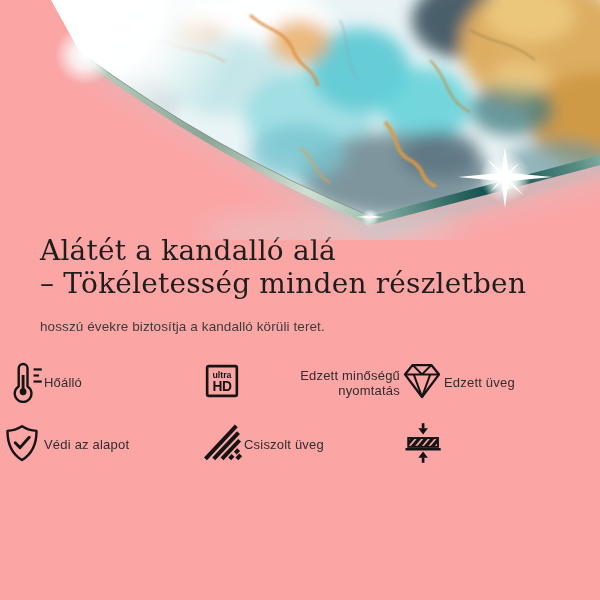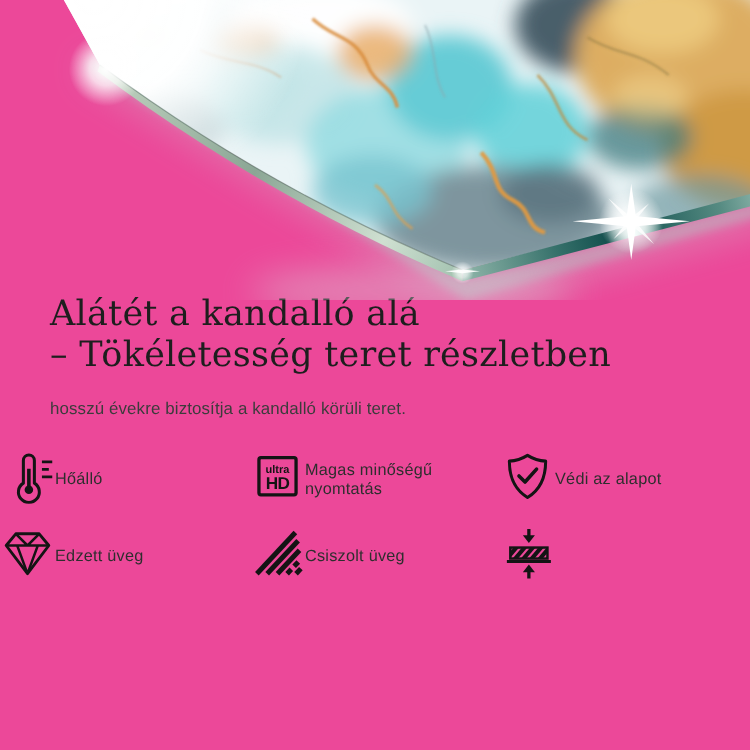--- a/index.html
+++ b/index.html
@@ -1,29 +1,29 @@
 <!DOCTYPE html>
 <html><head>
 <meta charset="utf-8">
 <style>
   html,body{margin:0;padding:0;background:#fff;}
-  .page{position:relative;width:600px;height:600px;background:#ec4899;overflow:hidden;
+  .page{position:relative;width:600px;height:600px;background:#fca5a5;overflow:hidden;
         font-family:"Liberation Sans","DejaVu Sans",sans-serif;}
   .hero{height:230px;position:relative;}
   .hero svg{display:block;}
   .content{padding:0 40px;}
   h1{font-family:"DejaVu Serif","Liberation Serif",serif;font-weight:400;
      font-size:28px;line-height:33px;letter-spacing:.2px;color:#1e1e1e;margin:4px 0 0 0;}
   .desc{margin:14px 0 0 0;font-size:13.5px;line-height:26px;color:#3c3c3c;letter-spacing:.1px;}
   .pline{display:block;white-space:nowrap;}
   .features{margin:18px -40px 0 -40px;width:600px;display:grid;
             grid-template-columns:repeat(3,200px);row-gap:16px;}
   .feature{display:flex;flex-direction:row;align-items:center;}
   .icon-box{height:46px;display:flex;align-items:center;justify-content:center;}
-  .flabel{margin-top:3px;font-size:13px;color:#2e2e2e;letter-spacing:.2px;text-align:left;}
+  .flabel{margin-top:3px;font-size:13px;color:#2e2e2e;letter-spacing:.2px;text-align:right;}
   .ficon{display:block;}
 </style>
 </head>
 <body>
 
 <div class="page">
 
   <div class="hero">
     <svg width="600" height="240" viewBox="0 0 600 240" aria-hidden="true">
       <defs>
@@ -131,21 +131,21 @@
         <circle cx="370" cy="218" r="9" fill="url(#glow)" opacity="0.8"></circle>
         <path d="M356,217 L370,215.5 L384,217 L370,218.5 Z" fill="#fff" opacity="0.9"></path>
       </g>
     </svg>
   </div>
 
   <div class="content">
 
     <h1>
       <span>Alátét a kandalló alá</span><br>
-      <span>– Tökéletesség teret részletben</span>
+      <span>– Tökéletesség minden részletben</span>
     </h1>
 
     <p class="desc">
       <span class="pline">hosszú évekre biztosítja a kandalló körüli teret.</span>
     </p>
 
     <div class="features">
 
       <div class="feature">
         <div class="icon-box">
@@ -164,43 +164,43 @@
       </div>
 
       <div class="feature">
         <div class="icon-box">
           <svg class="ficon" width="44" height="44" viewBox="0 0 40 40">
             <rect x="6.5" y="6.5" width="27" height="27" rx="1.5" fill="none" stroke="#141414" stroke-width="2.4"></rect>
             <text x="20" y="17.5" text-anchor="middle" font-family="Liberation Sans, sans-serif" font-size="8" font-weight="700" fill="#141414">ultra</text>
             <text x="20" y="29.5" text-anchor="middle" font-family="Liberation Sans, sans-serif" font-size="12.5" font-weight="700" letter-spacing="-0.5" fill="#141414">HD</text>
           </svg>
         </div>
-        <div class="flabel">Magas minőségű nyomtatás</div>
-      </div>
-
-      <div class="feature">
-        <div class="icon-box">
-          <svg class="ficon" width="44" height="44" viewBox="0 0 40 40">
-            <path d="M20,4.8 C24.5,7.6 29,8.8 33.2,9 C33.2,20.5 29.6,29.6 20,35.4 C10.4,29.6 6.8,20.5 6.8,9 C11,8.8 15.5,7.6 20,4.8 Z" fill="none" stroke="#141414" stroke-width="2.2" stroke-linejoin="round"></path>
-            <path d="M13.8,19.8 L18.2,24.2 L26.6,14.8" fill="none" stroke="#141414" stroke-width="2.6" stroke-linecap="round" stroke-linejoin="round"></path>
-          </svg>
-        </div>
-        <div class="flabel">Védi az alapot</div>
+        <div class="flabel">Edzett minőségű nyomtatás</div>
       </div>
 
       <div class="feature">
         <div class="icon-box">
           <svg class="ficon" width="44" height="44" viewBox="0 0 40 40">
             <g stroke="#141414" fill="none" stroke-linejoin="round">
               <path d="M11.5,5.5 H28.5 L35.5,14 L20,34.5 L4.5,14 Z" stroke-width="2.1"></path>
               <path d="M4.5,14 H35.5 M11.5,5.5 L20,14 L28.5,5.5 M12.5,14 L20,34.5 M27.5,14 L20,34.5" stroke-width="1.8"></path>
             </g>
           </svg>
         </div>
         <div class="flabel">Edzett üveg</div>
+      </div>
+
+      <div class="feature">
+        <div class="icon-box">
+          <svg class="ficon" width="44" height="44" viewBox="0 0 40 40">
+            <path d="M20,4.8 C24.5,7.6 29,8.8 33.2,9 C33.2,20.5 29.6,29.6 20,35.4 C10.4,29.6 6.8,20.5 6.8,9 C11,8.8 15.5,7.6 20,4.8 Z" fill="none" stroke="#141414" stroke-width="2.2" stroke-linejoin="round"></path>
+            <path d="M13.8,19.8 L18.2,24.2 L26.6,14.8" fill="none" stroke="#141414" stroke-width="2.6" stroke-linecap="round" stroke-linejoin="round"></path>
+          </svg>
+        </div>
+        <div class="flabel">Védi az alapot</div>
       </div>
 
       <div class="feature">
         <div class="icon-box">
           <svg class="ficon" width="44" height="44" viewBox="0 0 40 40">
             <g stroke="#141414" stroke-width="3.6" stroke-linecap="butt">
               <path d="M5,34.5 L33,4.5"></path>
               <path d="M12.5,34.5 L35,10.5"></path>
               <path d="M20,34.5 L36,17.5"></path>
               <path d="M27,34.5 L36.5,24.5" stroke-dasharray="4.4 3"></path>

